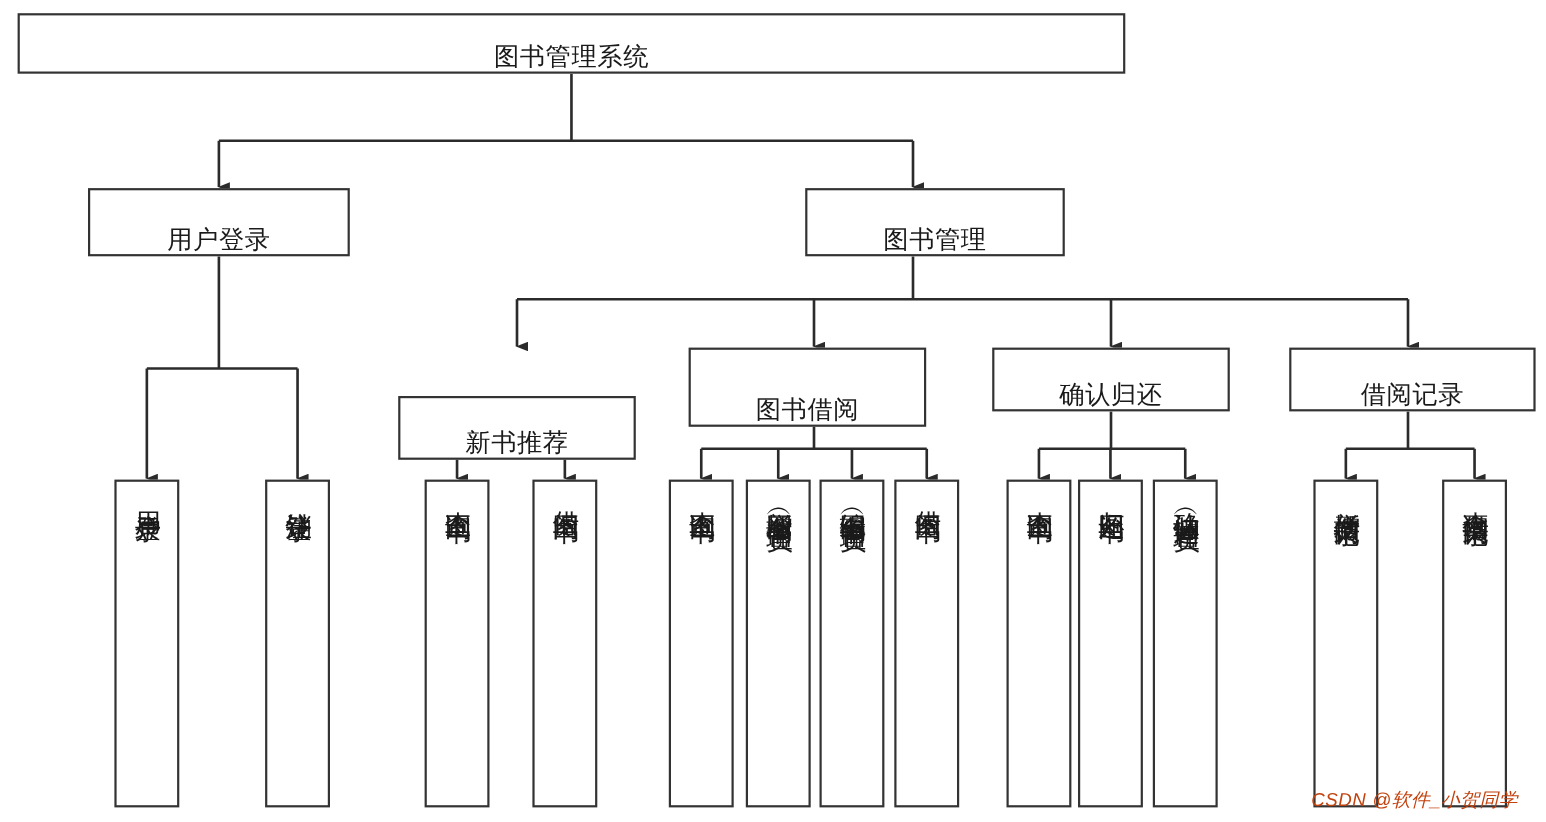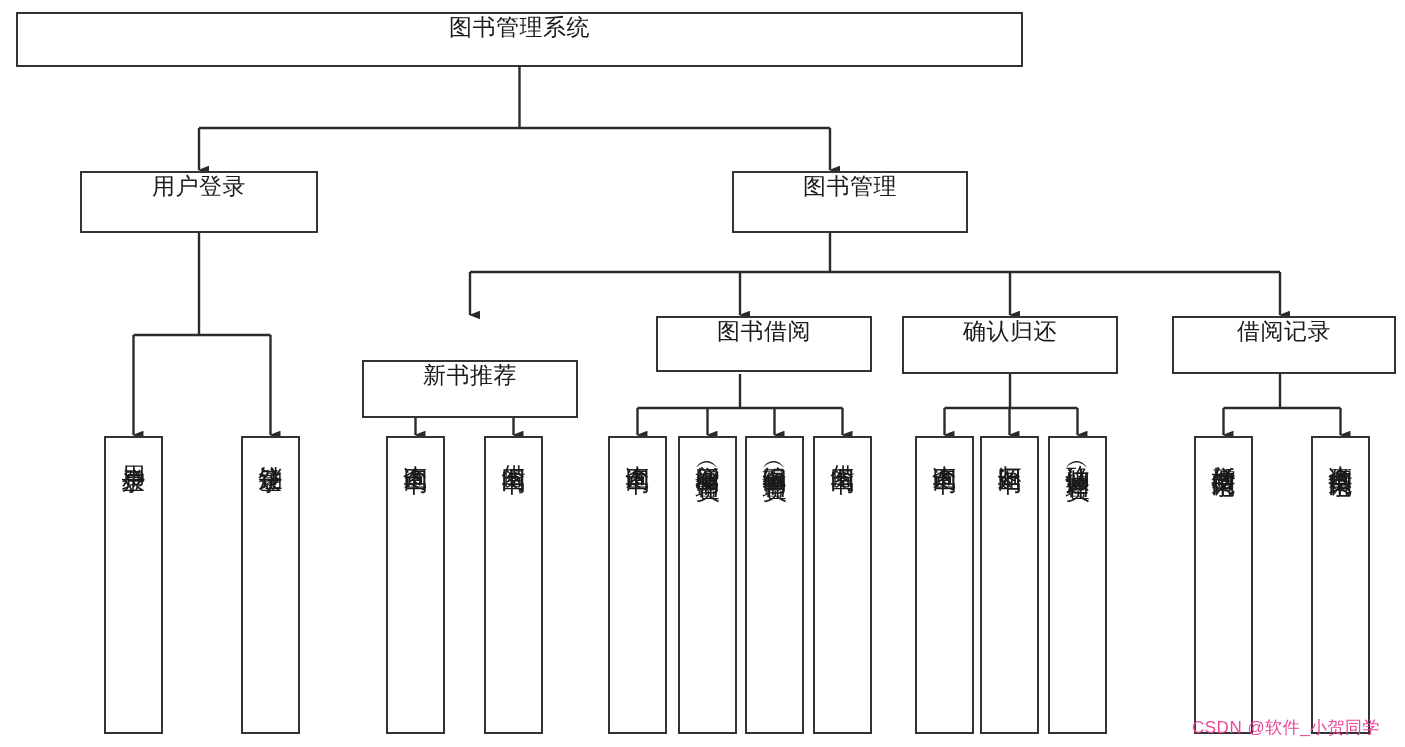--- a/index.html
+++ b/index.html
@@ -23,21 +23,21 @@
     top: 0;
     width: 1405px;
     height: 747px;
   }
   .node {
     position: absolute;
     box-sizing: border-box;
     border: 2px solid #333333;
     background: #ffffff;
     display: flex;
-    align-items: flex-start;
+    align-items: flex-end;
     justify-content: center;
     color: #1a1a1a;
   }
   .node-label {
     display: block;
     text-align: center;
     line-height: 1.18;
     white-space: nowrap;
     color: #1a1a1a;
   }
@@ -54,24 +54,25 @@
     text-orientation: upright;
     font-size: 24px;
     letter-spacing: 2px;
     line-height: 1;
     white-space: normal;
     max-height: 285px;
   }
   .watermark {
     position: absolute;
     font-size: 17px;
-    color: #ec4899;
+    color: #c2410c;
     white-space: nowrap;
     letter-spacing: 0.5px;
     pointer-events: none;
+    font-style: italic;
   }
 </style>
 </head>
 <body>
 
 <div id="canvas">
   <svg id="edges" viewBox="0 0 1405 747" xmlns="http://www.w3.org/2000/svg">
     <defs>
       <marker id="arrowhead" markerWidth="9" markerHeight="11" refX="4.5" refY="10" orient="auto" markerUnits="userSpaceOnUse">
         <path d="M0.2,0 L8.8,0 L4.5,11 Z" fill="#2b2b2b"></path>
@@ -120,21 +121,21 @@
       </div>
       <div class="node horizontal" style="left: 80px; top: 171px; width: 238px; height: 62px;">
         <span class="node-label">用户登录</span>
       </div>
       <div class="node horizontal" style="left: 732px; top: 171px; width: 236px; height: 62px;">
         <span class="node-label">图书管理</span>
       </div>
       <div class="node horizontal" style="left: 362px; top: 316px; width: 216px; height: 58px; margin-top: 44px;">
         <span class="node-label">新书推荐</span>
       </div>
-      <div class="node horizontal" style="left: 656px; top: 316px; width: 216px; height: 56px;">
+      <div class="node horizontal" style="left: 626px; top: 316px; width: 216px; height: 72px;">
         <span class="node-label">图书借阅</span>
       </div>
       <div class="node horizontal" style="left: 902px; top: 316px; width: 216px; height: 58px;">
         <span class="node-label">确认归还</span>
       </div>
       <div class="node horizontal" style="left: 1172px; top: 316px; width: 224px; height: 58px;">
         <span class="node-label">借阅记录</span>
       </div>
       <div class="node vertical" style="left: 104px; top: 436px; width: 59px; height: 298px;">
         <span class="node-label">用户登录</span>

